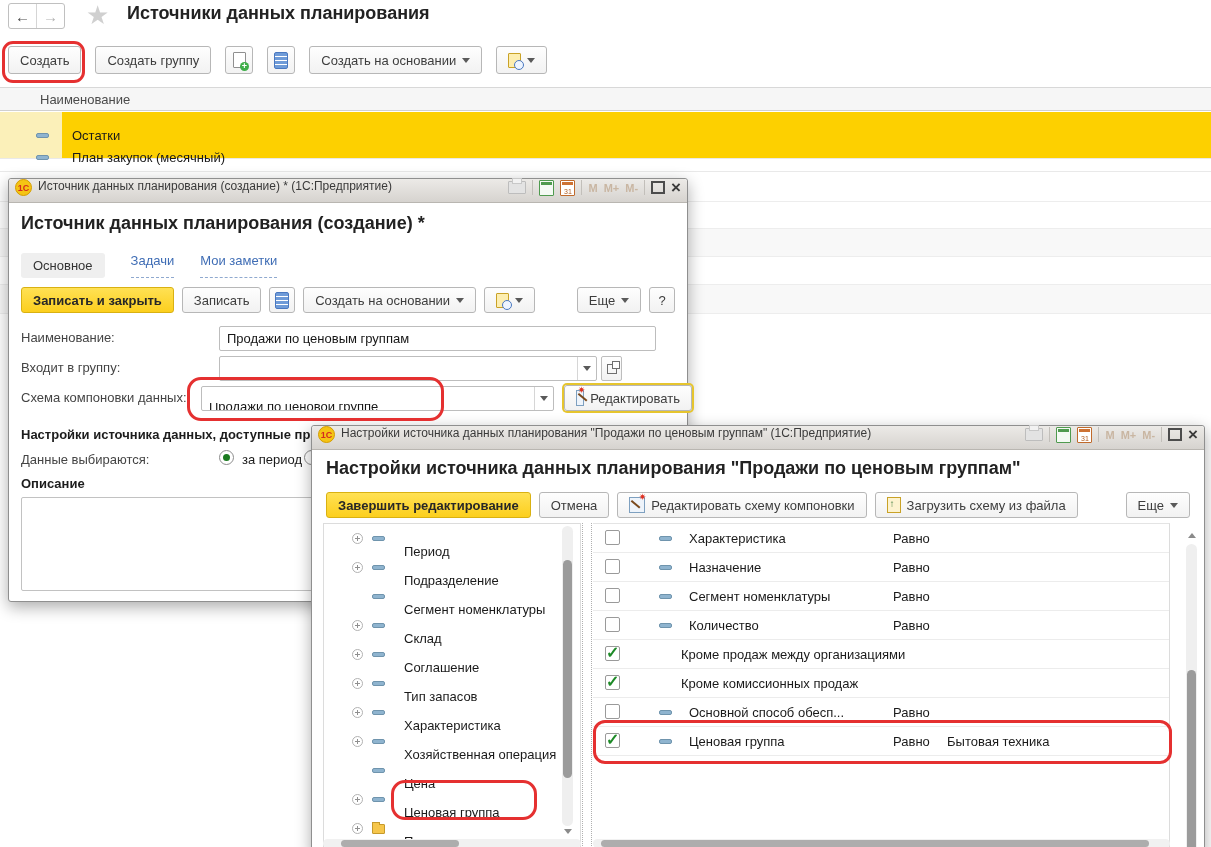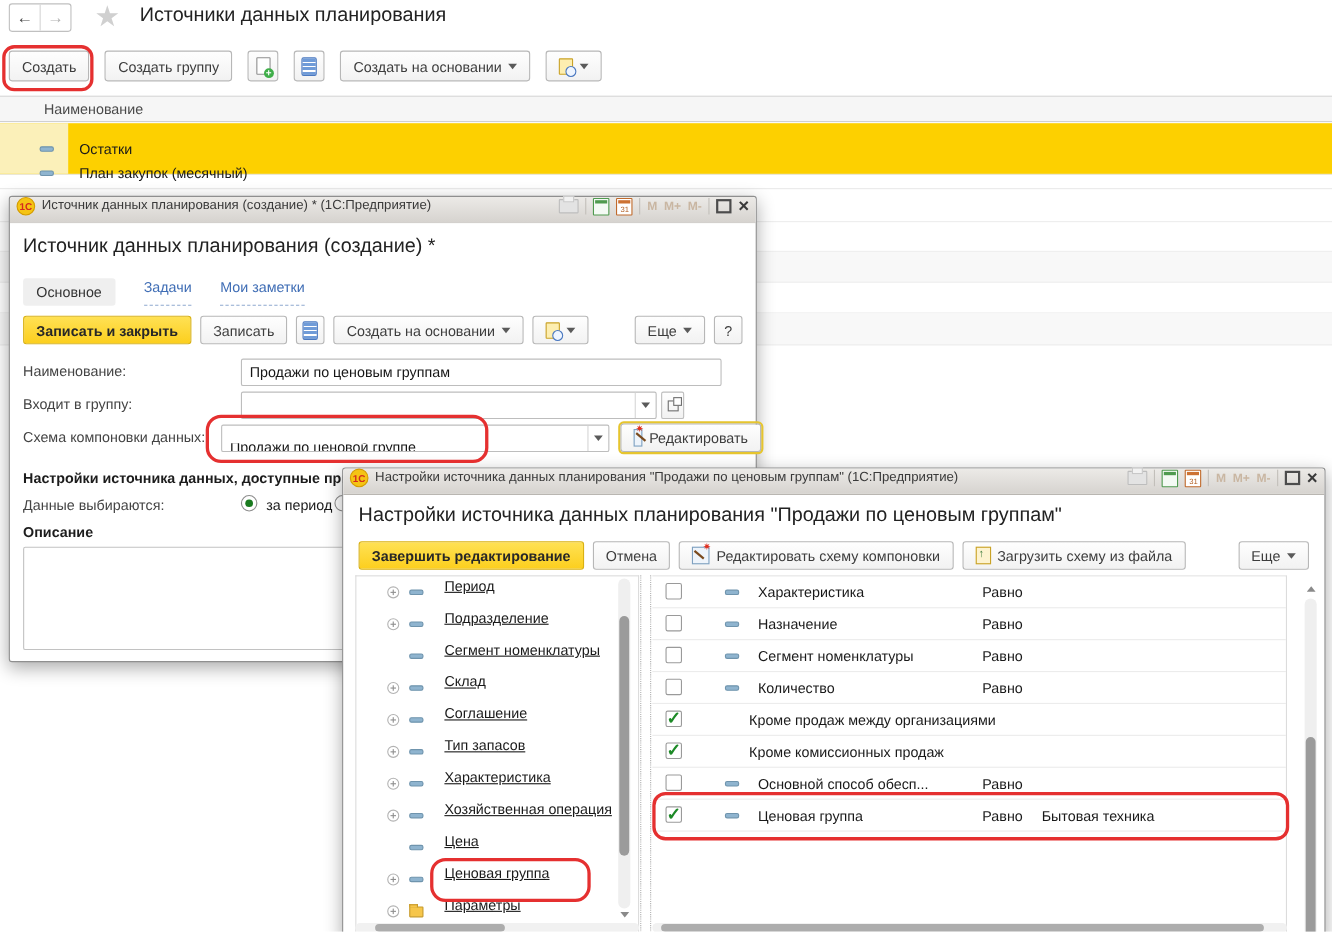--- a/index.html
+++ b/index.html
@@ -29,21 +29,21 @@
   .ico-print::before{content:"";position:absolute;left:3px;top:-4px;width:8px;height:4px;background:#f2f2f2;border:1px solid #c8c8c8;}
   .ico-calc{width:13px;height:14px;background:#f4faf4;border:1px solid #4f9a4f;border-radius:1px;position:relative;}
   .ico-calc::before{content:"";position:absolute;left:1px;right:1px;top:1px;height:3px;background:#4f9a4f;}
   .ico-cal{width:13px;height:14px;background:#fff;border:1px solid #c06a2c;border-radius:1px;position:relative;
            font-size:7px;color:#b05c20;display:flex;align-items:flex-end;justify-content:center;}
   .ico-cal::before{content:"";position:absolute;left:1px;right:1px;top:1px;height:3px;background:#cd7233;}
   .ico-max{width:10px;height:9px;border:2px solid #4c4c4c;}
   .ico-close{font-size:17px;font-weight:700;color:#3a3a3a;line-height:1;}
   .window{position:absolute;background:#fff;border:1px solid #8f8f8f;border-radius:3px;
           box-shadow:0 5px 16px rgba(0,0,0,.33);box-sizing:border-box;}
-  .h1{font-size:18px;font-weight:400;color:#222;white-space:nowrap;}
+  .h1{font-size:18px;font-weight:700;color:#222;white-space:nowrap;}
   .dash{width:13px;height:5px;background:#8fb4cf;border:1px solid #6f94ad;border-radius:2px;display:inline-block;box-sizing:border-box;}
   .expand{width:11px;height:11px;border:1px solid #b2b2b2;border-radius:50%;display:inline-block;position:relative;box-sizing:border-box;}
   .expand::before{content:"";position:absolute;left:2px;right:2px;top:4px;height:1px;background:#8f8f8f;}
   .expand::after{content:"";position:absolute;top:2px;bottom:2px;left:4px;width:1px;background:#8f8f8f;}
   .folder{width:13px;height:10px;background:#f6c64b;border:1px solid #c69a2b;border-radius:1px;display:inline-block;position:relative;box-sizing:border-box;}
   .folder::before{content:"";position:absolute;left:-1px;top:-3px;width:6px;height:2px;background:#f6c64b;border:1px solid #c69a2b;border-bottom:none;}
   .cb{width:15px;height:15px;background:#fff;border:1px solid #9a9a9a;border-radius:2px;display:inline-block;position:relative;box-sizing:border-box;}
   .cb.on::after{content:"✓";position:absolute;left:0;top:-4px;font-size:16px;font-weight:700;color:#1d8a27;}
   .radio{width:15px;height:15px;border:1px solid #8d8d8d;border-radius:50%;background:#fff;display:inline-block;position:relative;box-sizing:border-box;}
   .radio.on::after{content:"";position:absolute;left:3px;top:3px;width:7px;height:7px;border-radius:50%;background:#1a7a1f;}
@@ -110,21 +110,21 @@
   
   #frontwin{left:311px;top:425px;width:894px;height:430px;z-index:20;}
   #frontwin .h1{position:absolute;left:14px;top:32px;}
   #front-toolbar{position:absolute;left:14px;top:66px;right:14px;display:flex;gap:8px;align-items:center;}
   #front-toolbar .spacer{flex:1;}
   .lpanel{position:absolute;left:11px;top:97px;width:258px;bottom:0;border:1px solid #dcdcdc;border-bottom:none;box-sizing:border-box;}
   .trow{position:absolute;left:0;right:0;height:29px;}
   .trow .expand{position:absolute;left:28px;top:9px;}
   .trow .icon{position:absolute;left:48px;top:12px;}
   .trow .icon.folder{top:10px;}
-  .trow .lbl{position:absolute;left:80px;top:1px;white-space:nowrap;text-decoration:underline;}
+  .trow .lbl{position:absolute;left:80px;top:20px;white-space:nowrap;}
   .splitter{position:absolute;left:270px;top:97px;bottom:0;width:8px;border-left:1px dotted #b0b0b0;border-right:1px dotted #b0b0b0;}
   .rpanel{position:absolute;left:281px;top:97px;width:577px;bottom:0;border-top:1px solid #e4e4e4;border-right:1px solid #dcdcdc;box-sizing:border-box;}
   .crow{position:absolute;left:0;right:0;height:29px;border-bottom:1px solid #ececec;box-sizing:border-box;}
   .crow .cb{position:absolute;left:12px;top:6px;}
   .crow .dash{position:absolute;left:66px;top:12px;}
   .crow .lbl{position:absolute;left:96px;top:7px;white-space:nowrap;}
   .crow .lbl.nodash{left:88px;}
   .crow .op{position:absolute;left:300px;top:7px;}
   .crow .val{position:absolute;left:354px;top:7px;}
 </style>

